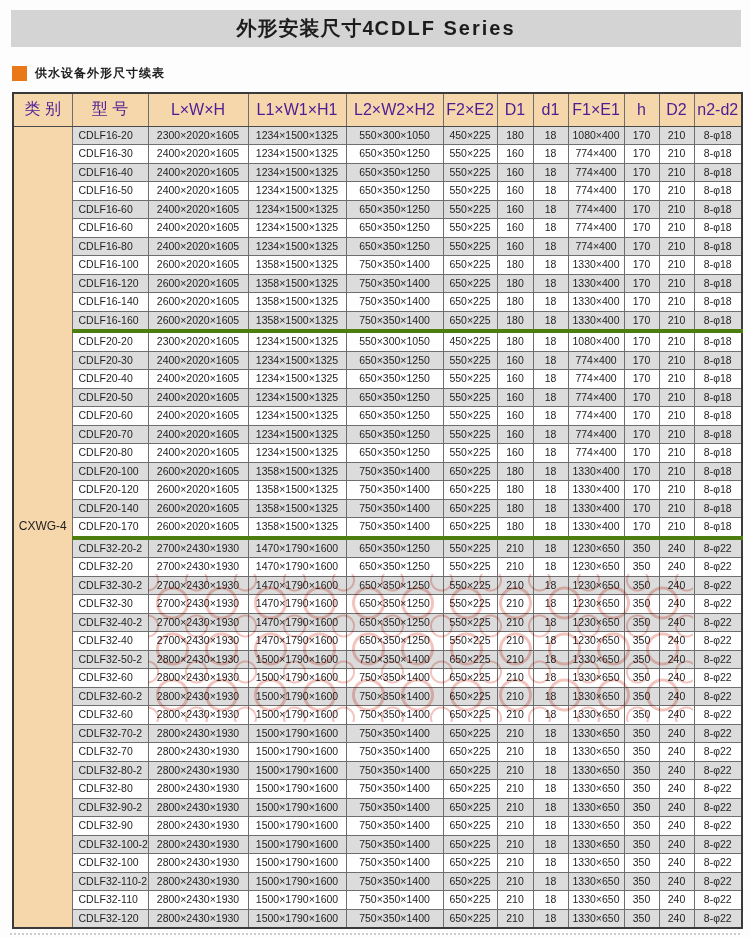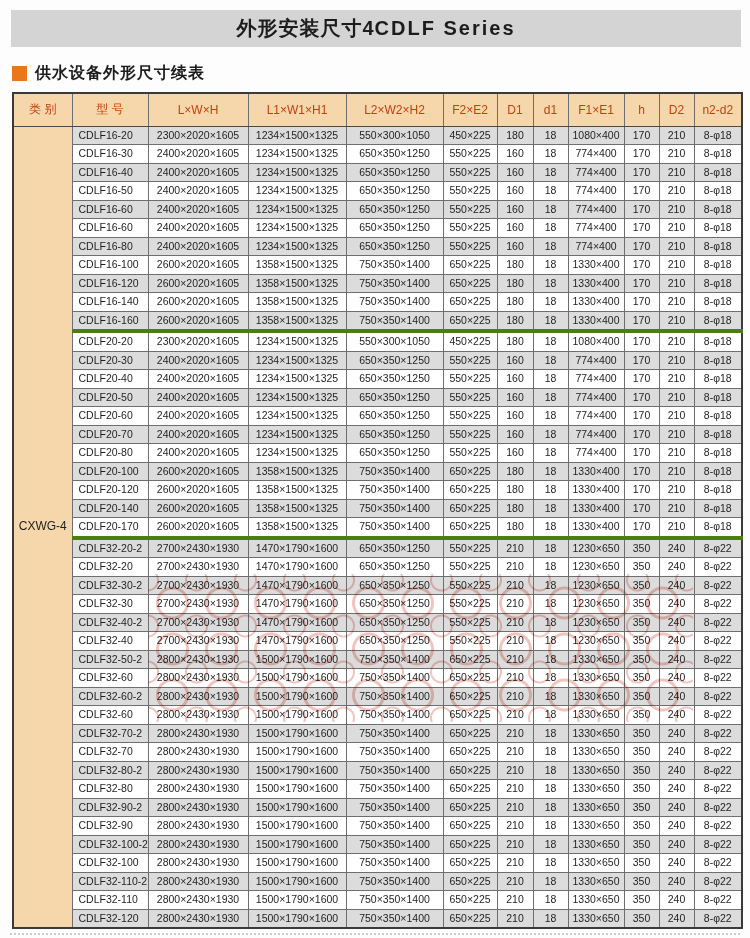--- a/index.html
+++ b/index.html
@@ -9,29 +9,29 @@
 
   
   .banner { height:37px; background:var(--banner-bg,#d4d4d4);
     display:flex; align-items:center; justify-content:center; }
   .banner .t-cn { font-size:20px; font-weight:700; letter-spacing:1px; }
   .banner .t-en { font-size:20px; font-weight:800; letter-spacing:2px; margin-left:0; }
 
   
   .section-heading { display:flex; align-items:center; margin:16px 0 9px 1px; height:20px; }
   .bullet { width:15px; height:15px; background:var(--accent,#e87818); margin-right:8px; flex:0 0 auto; }
-  .section-title { font-size:16px; font-weight:700; letter-spacing:1px; }
+  .section-title { font-size:12px; font-weight:700; letter-spacing:1px; }
 
   
   table { border-collapse:collapse; table-layout:fixed; width:729px; margin-left:1px;
     border:2px solid #3a3a3a; }
   th, td { border:1px solid #6e6e6e; text-align:center; vertical-align:middle;
     overflow:hidden; white-space:nowrap; }
-  thead th { background:var(--header-bg,#f6d7ac); height:33px; font-size:12px;
-    font-weight:400; color:#c2410c; border-bottom:1.5px solid #4a4a4a; }
+  thead th { background:var(--header-bg,#f6d7ac); height:33px; font-size:16px;
+    font-weight:400; color:#4c1d95; border-bottom:1.5px solid #4a4a4a; }
   tbody td { height:17.5px; font-size:10.5px; line-height:17.5px; padding:0 1px;
     background:#fff; color:#1e1e1e; }
   tbody tr.alt td { background:var(--row-alt,#dcdcdc); }
   tbody td.model-cell { text-align:left; padding-left:6px; }
   tbody td.category-cell { background:var(--header-bg,#f6d7ac) !important;
     font-weight:400; font-size:12px; letter-spacing:0; }
   tbody tr.group-end td { border-bottom:4px solid #4d7c0f; }
 
   
   .watermark { position:absolute; left:148px; top:574px; width:545px; height:148px;

